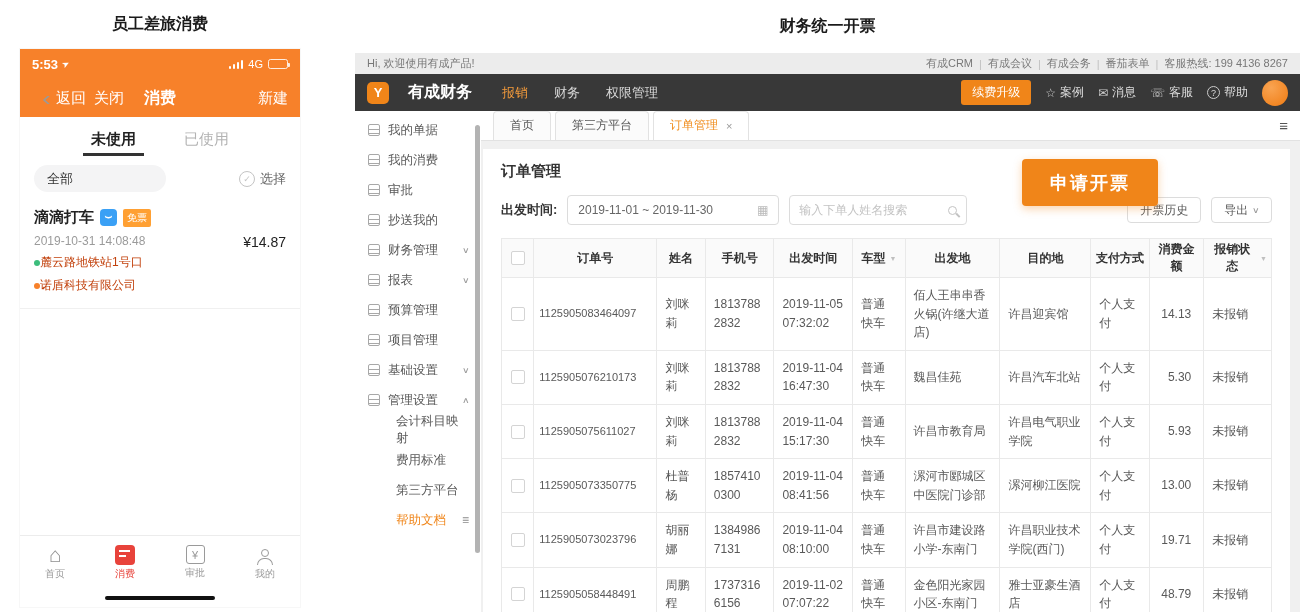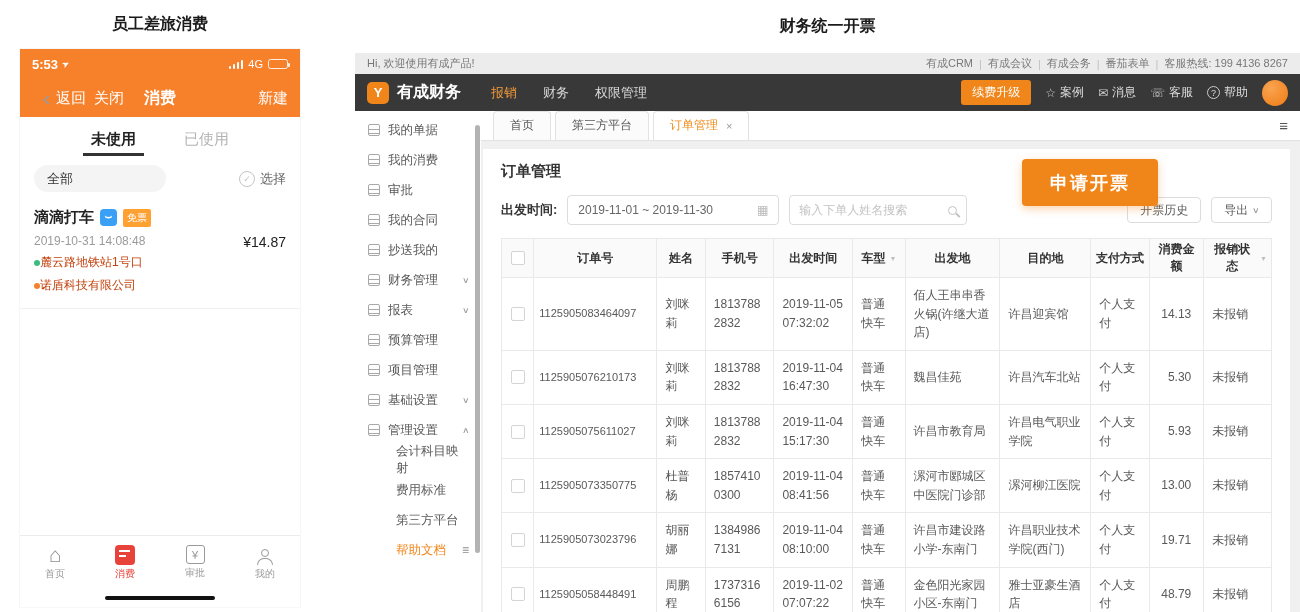--- a/index.html
+++ b/index.html
@@ -74,21 +74,21 @@
   
   #desktop { position:absolute; left:355px; top:0; width:945px; height:612px; }
   #desktop .panel-title { margin-top:16px; margin-bottom:16px; }
   .d-topbar { height:21px; background:#ececec; display:flex; align-items:center; padding:0 12px;
               font-size:11px; color:#777; }
   .d-topbar .right { margin-left:auto; display:flex; align-items:center; gap:6px; }
   .d-topbar .sep { color:#c0c0c0; }
   .d-navbar { height:37px; background:#383838; display:flex; align-items:center; padding:0 12px; }
   .logo { width:22px; height:22px; background:#f08519; border-radius:5px; color:#fff; font-weight:bold;
           font-size:13px; display:flex; align-items:center; justify-content:center; }
-  .brand { color:#fff; font-size:16px; font-weight:bold; margin-left:8px; }
+  .brand { color:#fff; font-size:16px; font-weight:bold; margin-left:19px; }
   .d-menus { display:flex; gap:26px; margin-left:30px; font-size:13px; }
   .d-menu { color:#d9d9d9;font-family:Liberation Serif, serif; } .d-menu.active { color:#f29a3b; }
   .d-nav-right { margin-left:auto; display:flex; align-items:center; gap:14px; font-size:12px; color:#ddd; }
   .btn-upgrade { background:#f08519; color:#fff; font-size:12px; padding:4px 11px; border-radius:3px; }
   .nav-act { display:flex; align-items:center; gap:4px; }
   .nav-act .gl { font-size:12px; color:#ccc; }
   .qcirc { width:13px; height:13px; border:1px solid #ccc; border-radius:50%; font-size:9px;
            display:flex; align-items:center; justify-content:center; }
   .avatar { width:26px; height:26px; border-radius:50%;
             background:radial-gradient(circle at 35% 30%, #f9a452, #ef7b12); }
@@ -293,24 +293,20 @@
       <div class="side-item">
           <span class="sq-icon"></span>
           <span>我的消费</span>
         </div>
       <div class="side-item">
           <span class="sq-icon"></span>
           <span>审批</span>
         </div>
       <div class="side-item">
           <span class="sq-icon"></span>
-          <span>我的合同</span>
-        </div>
-      <div class="side-item">
-          <span class="sq-icon"></span>
           <span>抄送我的</span>
         </div>
       <div class="side-item">
           <span class="sq-icon"></span>
           <span>财务管理</span>
           <span class="chev">∨</span>
         </div>
       <div class="side-item">
           <span class="sq-icon"></span>
           <span>报表</span>

